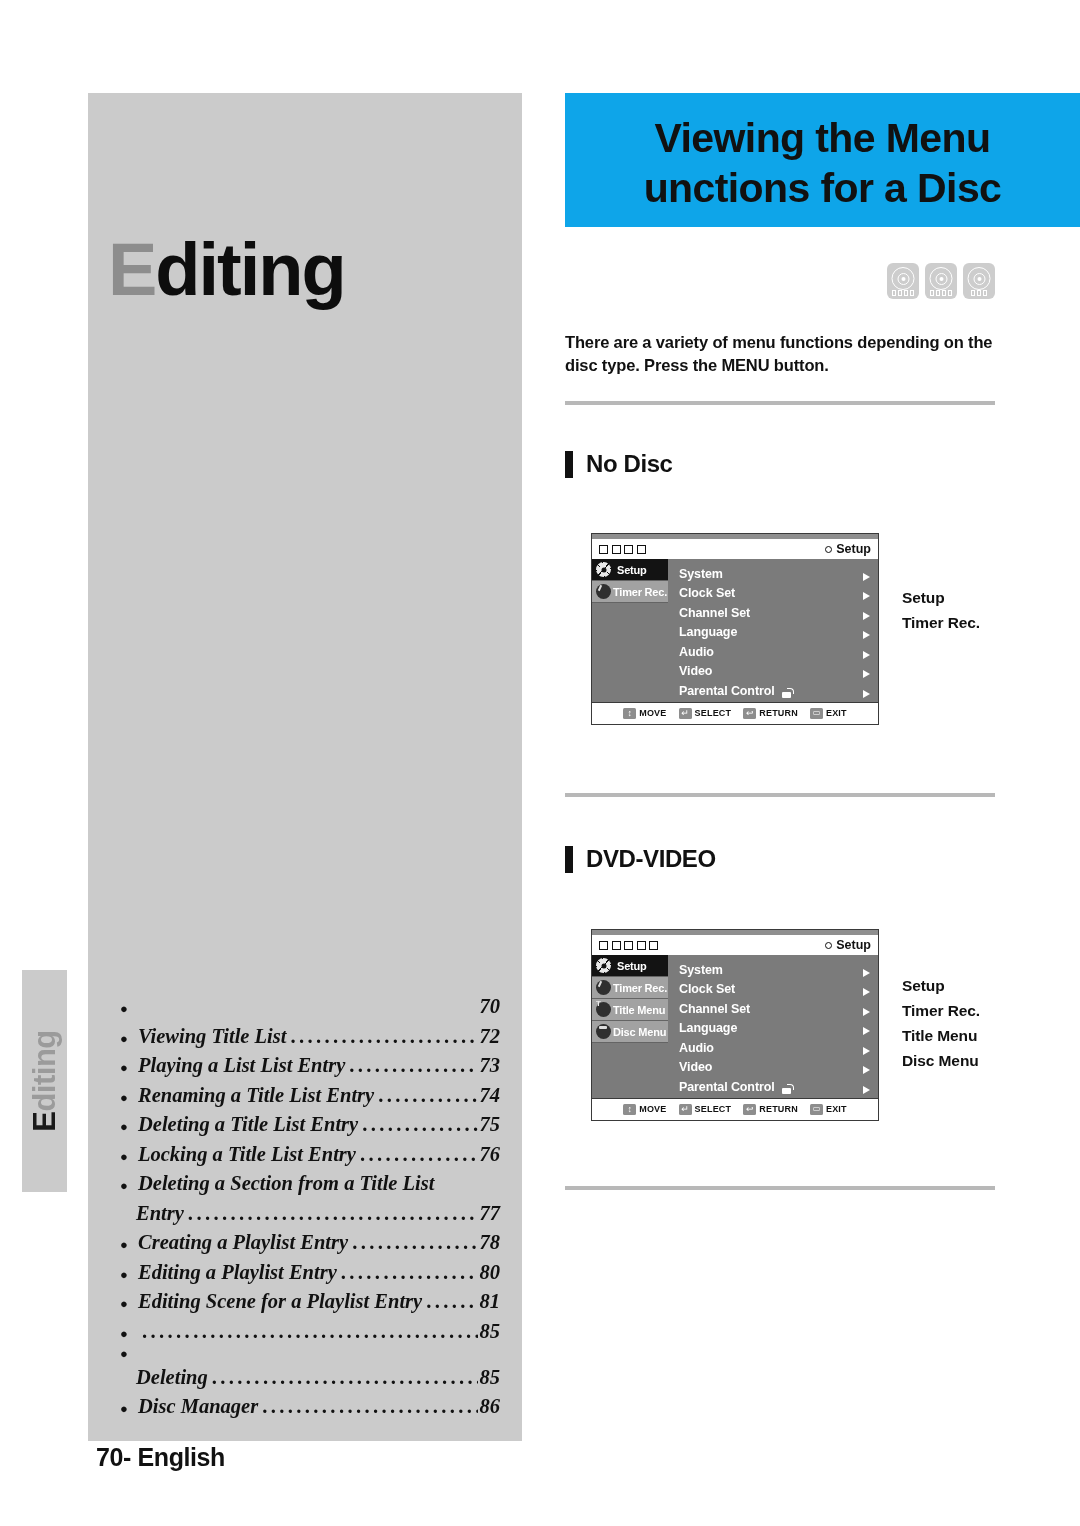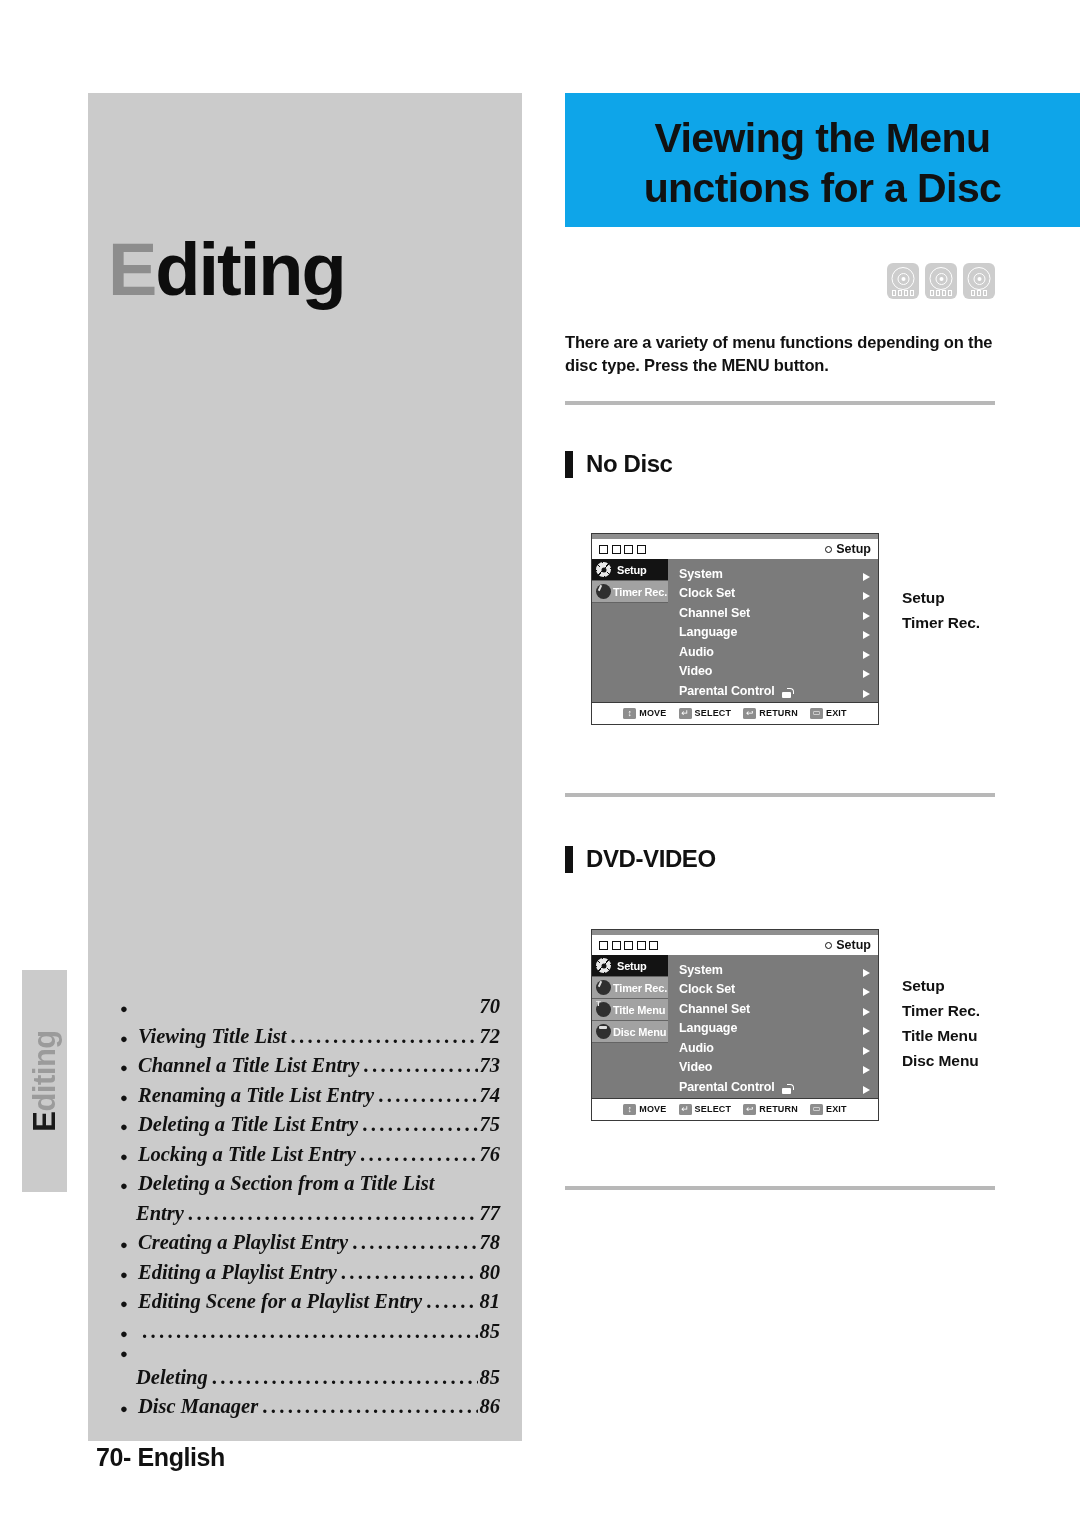--- a/index.html
+++ b/index.html
@@ -564,21 +564,21 @@
         <span class="pg">70</span>
       </div>
       <div class="toc-row">
         <span class="bullet">●</span>
         <span class="toc-label">Viewing Title List</span>
         <span class="leader">............................................................</span>
         <span class="pg">72</span>
       </div>
       <div class="toc-row">
         <span class="bullet">●</span>
-        <span class="toc-label">Channel a Title List Entry</span>
+        <span class="toc-label">Playing a List List Entry</span>
         <span class="leader">............................................................</span>
         <span class="pg">73</span>
       </div>
       <div class="toc-row">
         <span class="bullet">●</span>
         <span class="toc-label">Renaming a Title List Entry</span>
         <span class="leader">............................................................</span>
         <span class="pg">74</span>
       </div>
       <div class="toc-row">

